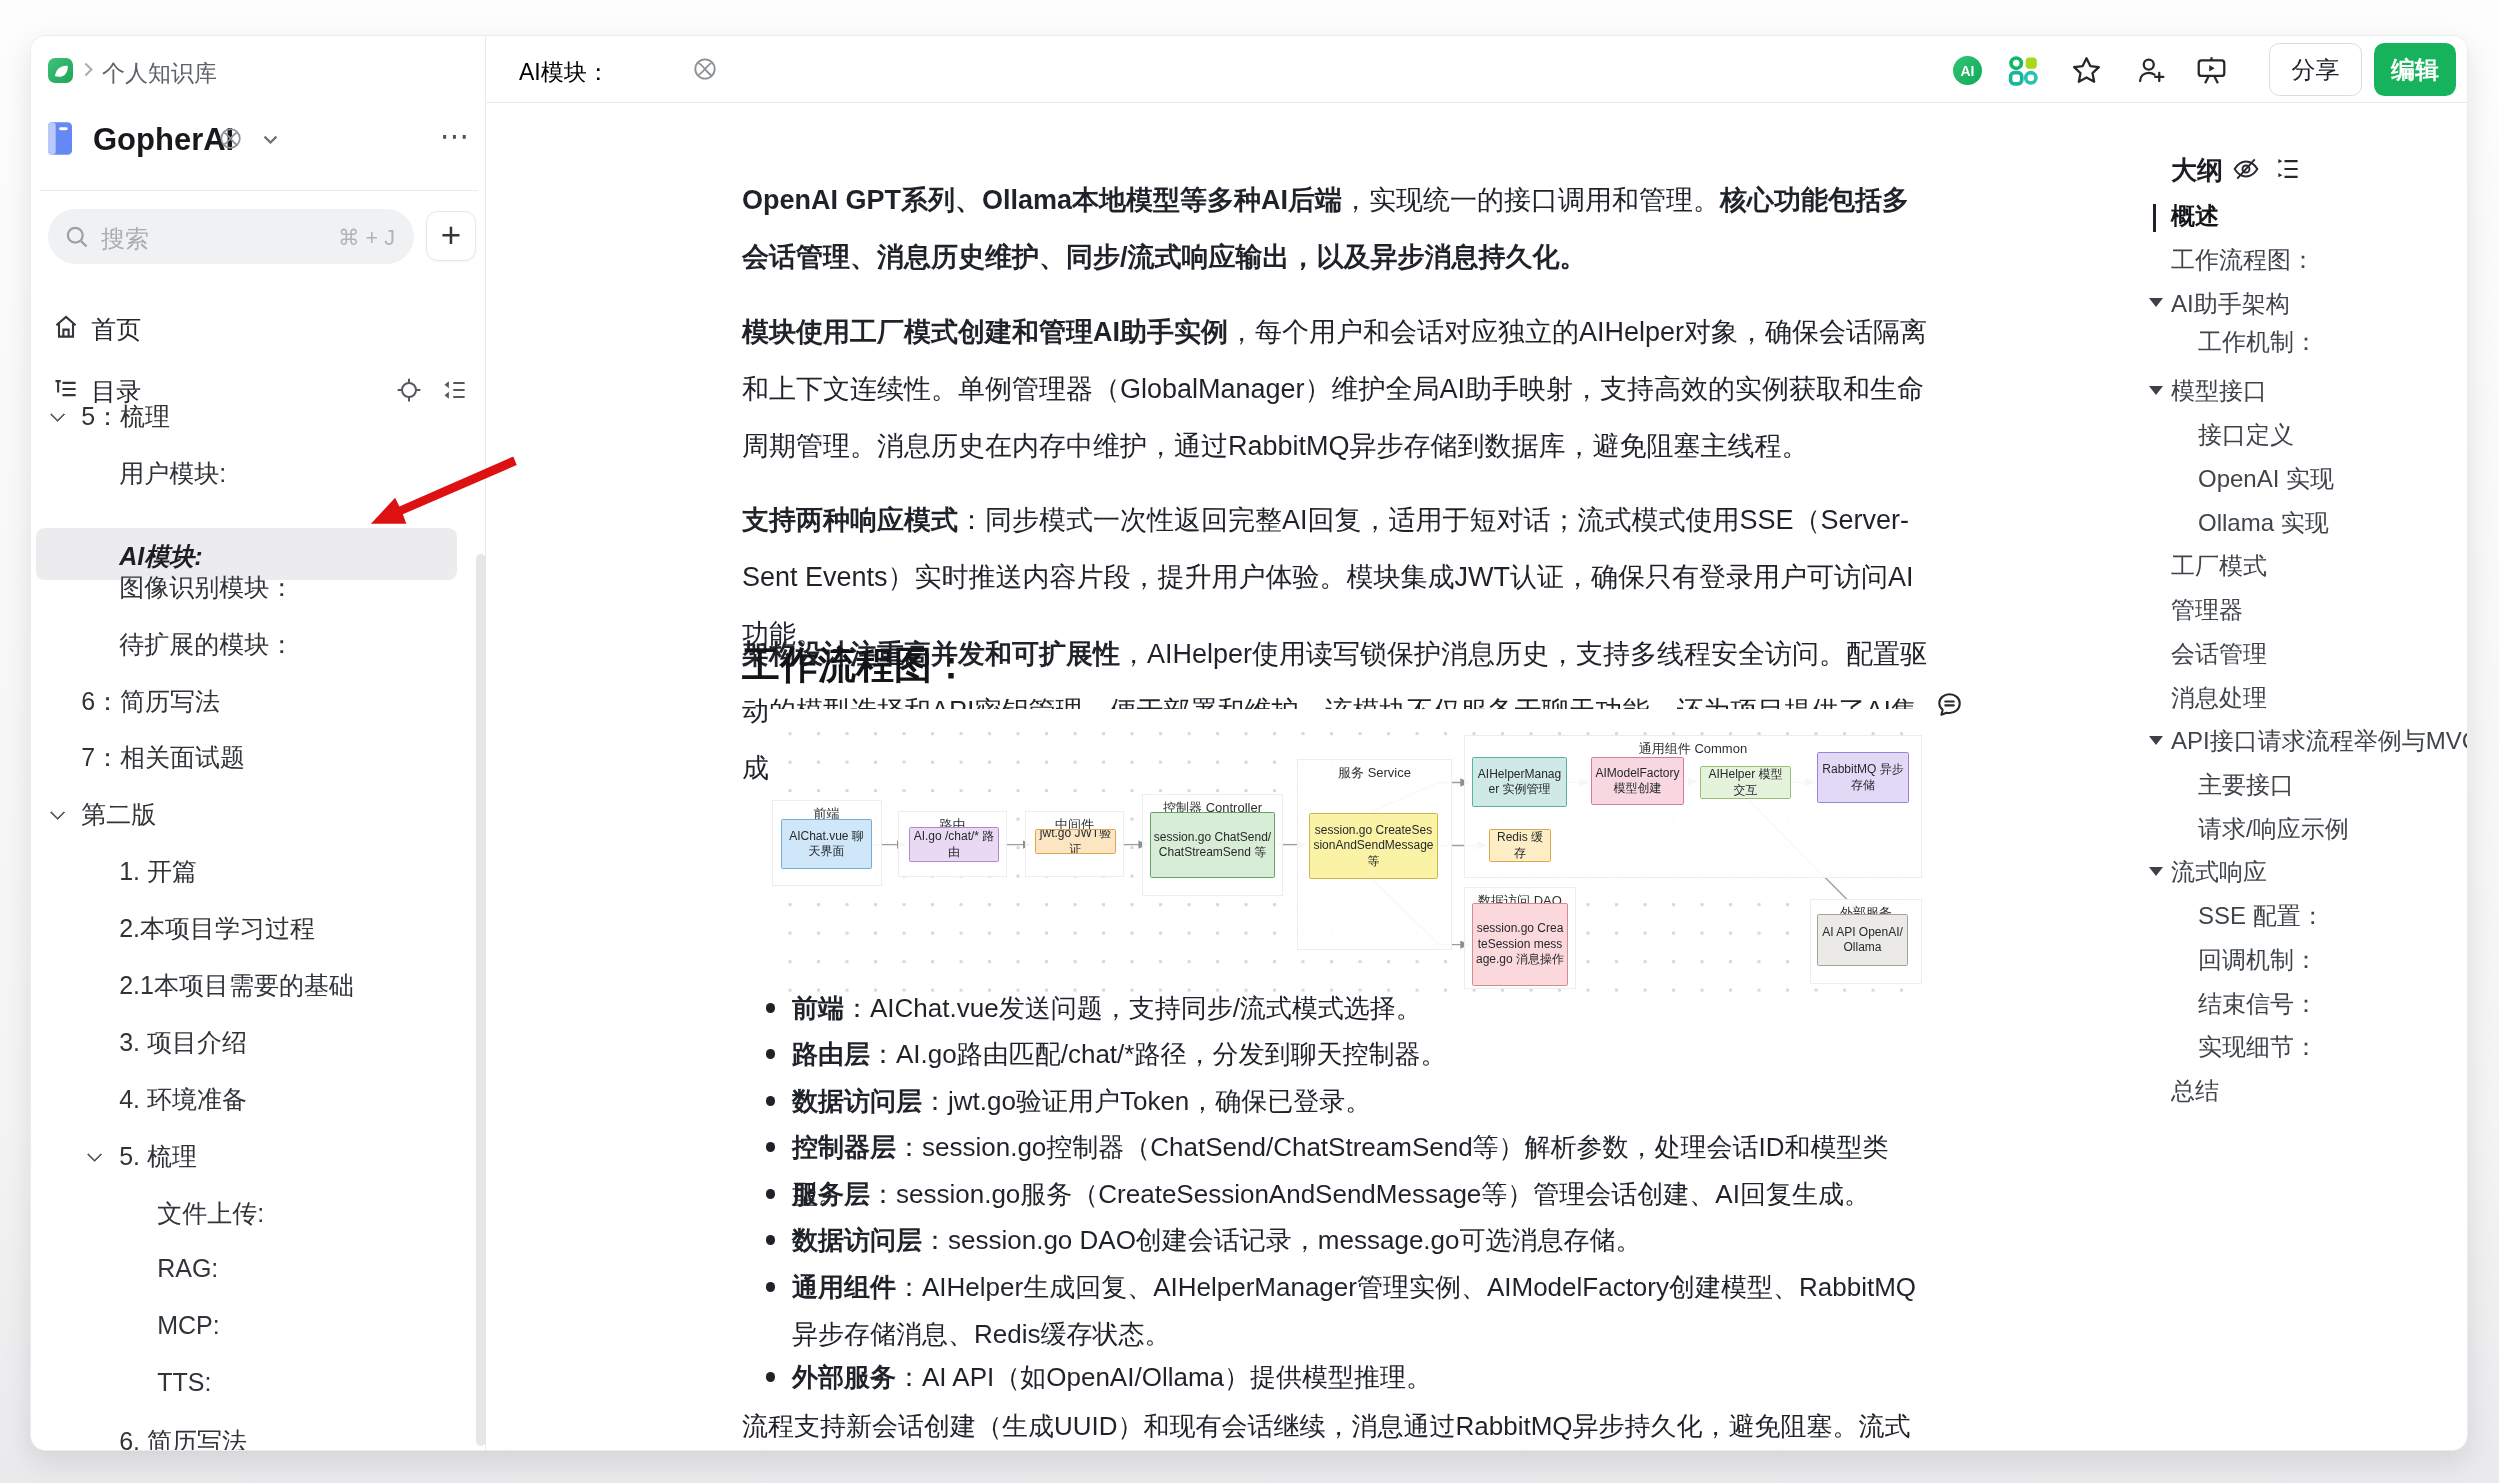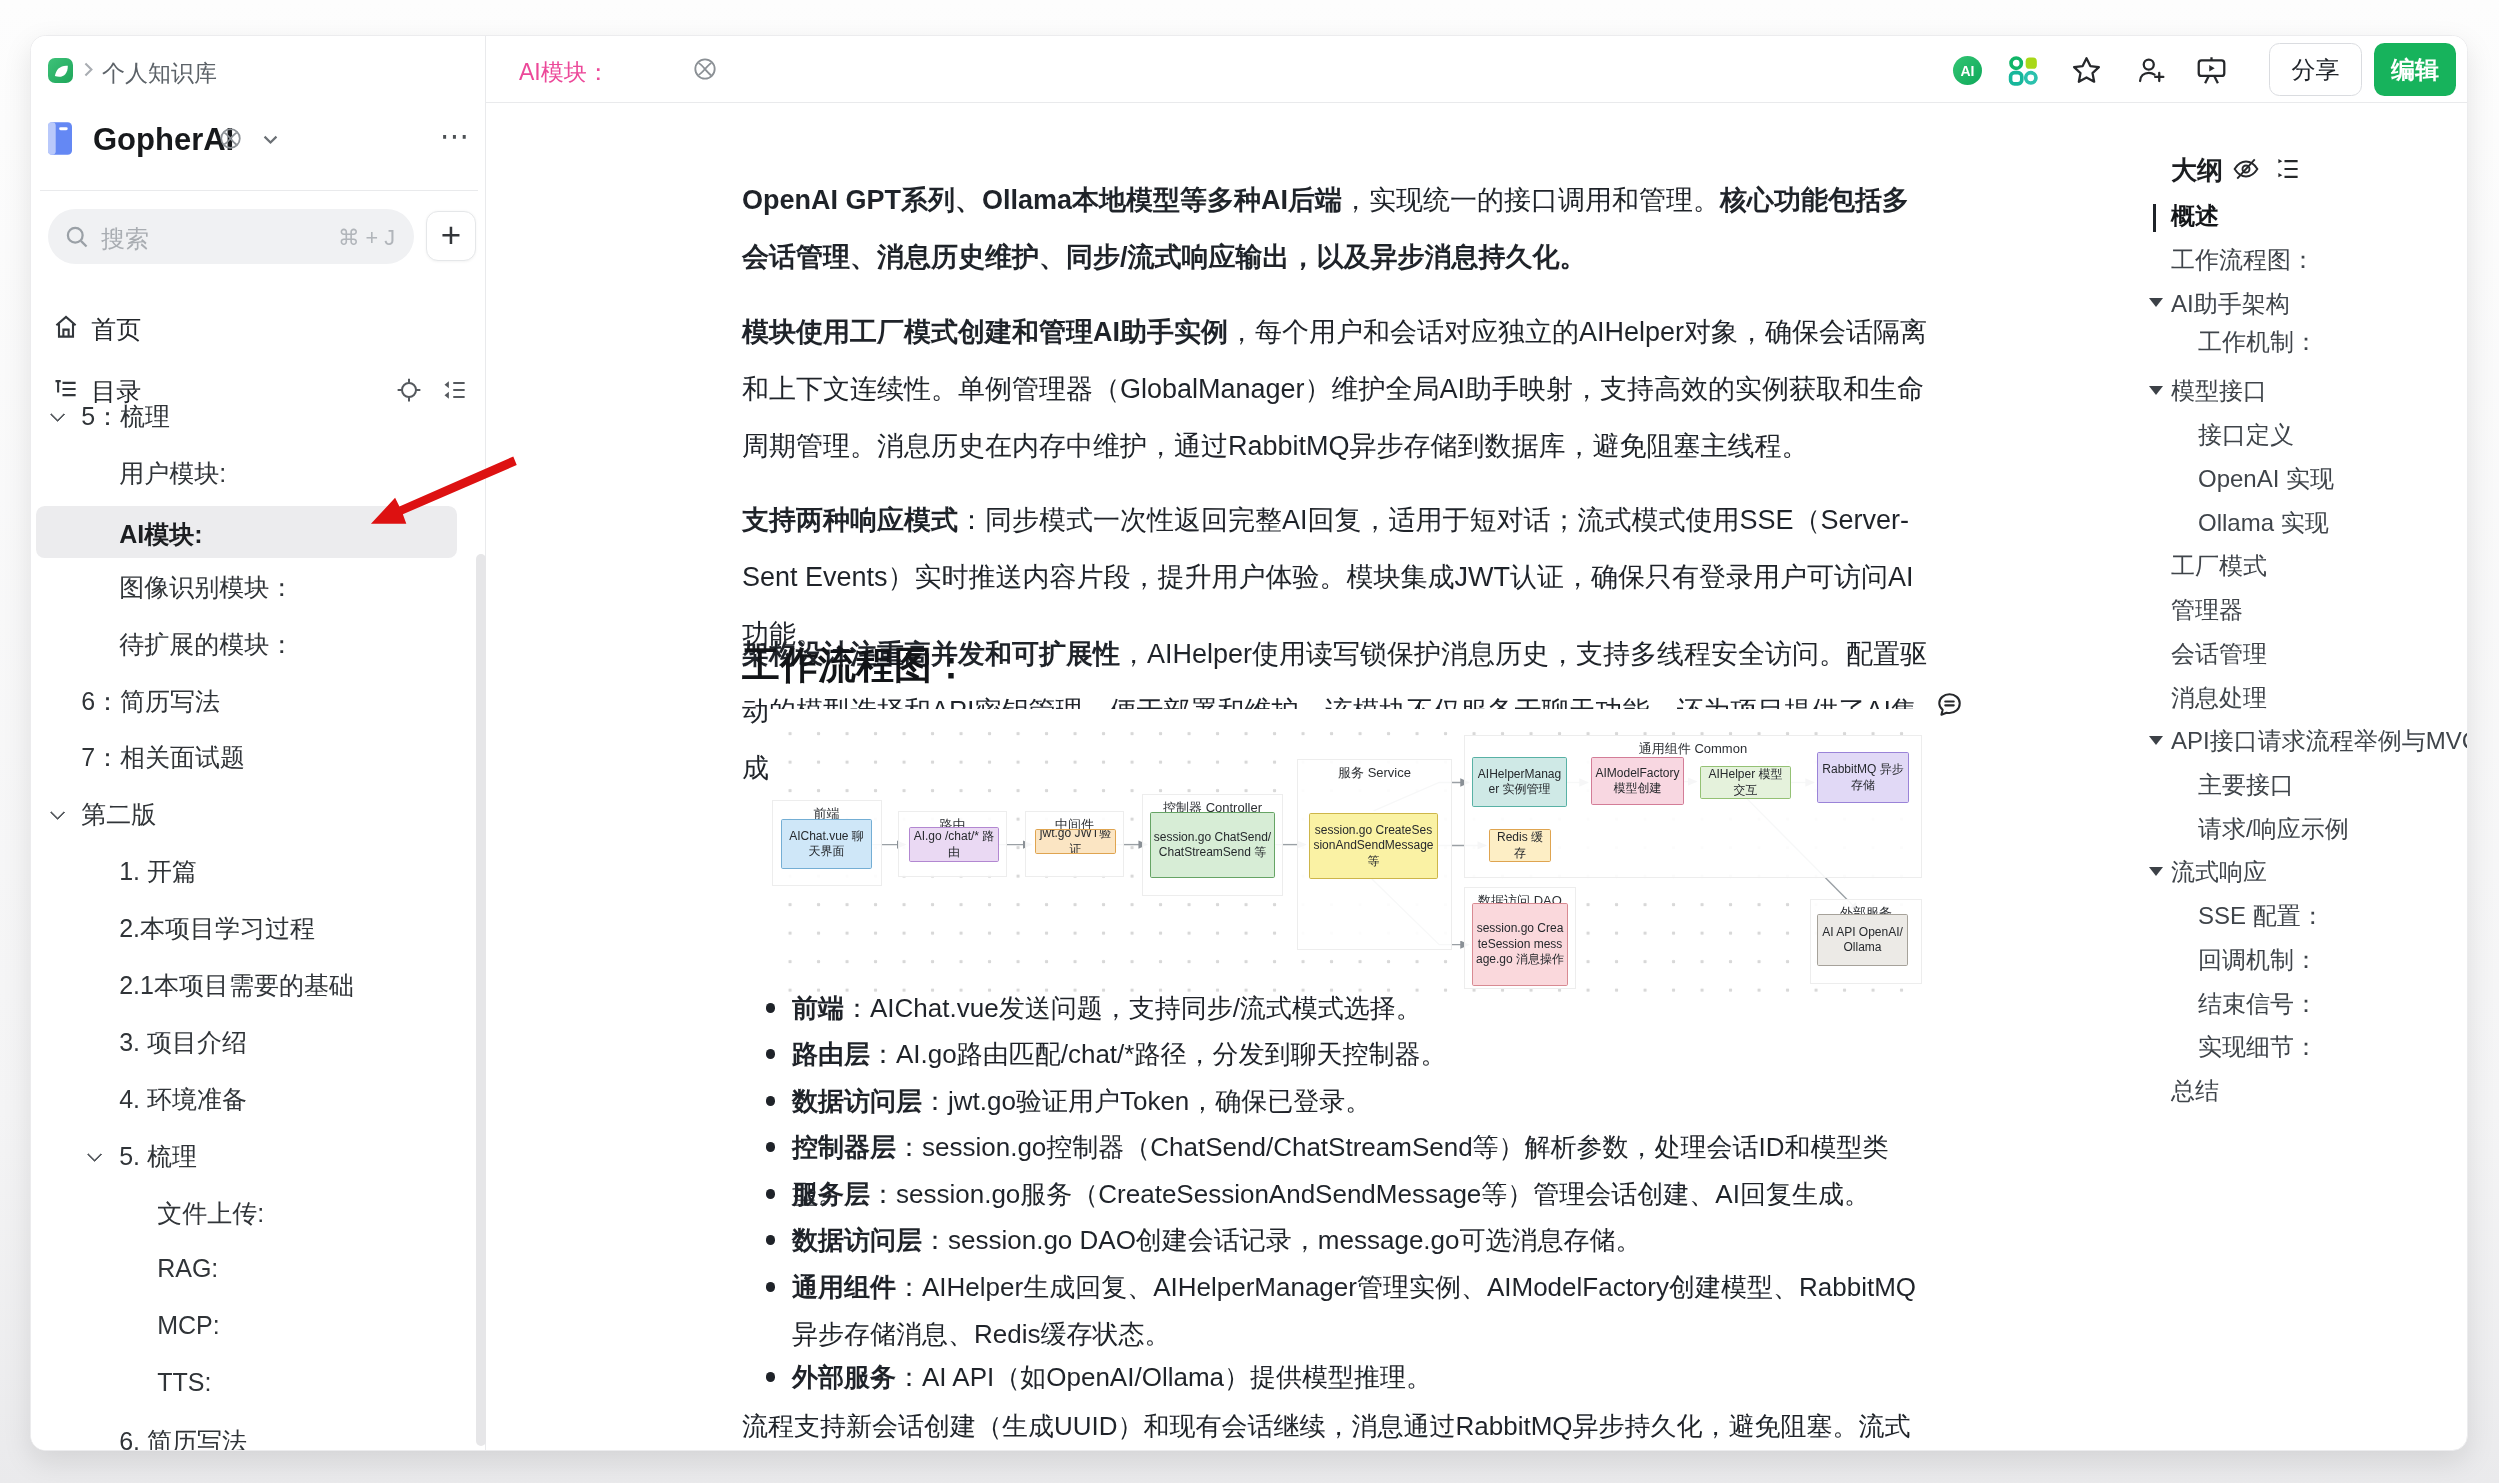--- a/index.html
+++ b/index.html
@@ -34,21 +34,21 @@
   #tree{position:absolute;left:0;top:0;width:455px;height:100%;}
   .trow{position:absolute;left:5.2px;width:421px;height:52px;border-radius:8.6px;}
   .trow.sel{background:#ececee;}
   .trow .tlabel{position:absolute;top:12px;font-size:25px;color:#303438;white-space:nowrap;}
   .trow.sel .tlabel{font-weight:700;color:#1c1e21;}
   .tchev{position:absolute;top:21px;width:11.2px;height:11.2px;border-right:2.2px solid #55595e;border-bottom:2.2px solid #55595e;transform:rotate(45deg);border-radius:0.9px;}
   .sb-scrollbar{position:absolute;left:445px;top:518px;width:9.5px;height:892px;border-radius:5.2px;background:#e6e6e8;}
   
   .main{position:absolute;left:455px;top:0;width:1983px;height:100%;}
   .topbar{position:absolute;left:0;top:0;width:100%;height:67px;border-bottom:0.9px solid #e9eaec;background:#fff;}
-  .doc-title{position:absolute;left:33px;top:21px;font-size:23px;color:#ec4899;}
+  .doc-title{position:absolute;left:33px;top:21px;font-size:23px;color:#000000;}
   .tb-globe{position:absolute;left:207px;top:21px;}
   .ai-badge{position:absolute;left:1467px;top:20px;width:29px;height:29px;border-radius:50%;
     background:linear-gradient(135deg,#33c573,#0fa85a);color:#fff;font-weight:700;font-size:14px;
     display:flex;align-items:center;justify-content:center;}
   .tb-ic{position:absolute;top:19px;}
   .share-btn{position:absolute;left:1783px;top:7px;width:93px;height:53px;border-radius:10.4px;border:0.9px solid #dadce0;
     background:#fff;font-size:24px;color:#1f2329;display:flex;align-items:center;justify-content:center;}
   .edit-btn{position:absolute;left:1888px;top:7px;width:82px;height:53px;border-radius:10.4px;border:none;
     background:#17b35c;font-size:24px;color:#fff;font-weight:600;display:flex;align-items:center;justify-content:center;}
   .doc{position:absolute;left:0;top:67px;width:100%;height:1349px;overflow:hidden;}
@@ -165,21 +165,21 @@
     </div>
 
     <div id="tree">
         <div class="trow" style="top: 352px;">
           <span class="tchev" style="left: 15.5px;"></span>
           <span class="tlabel" style="left: 45px;">5：梳理</span>
         </div>
         <div class="trow" style="top: 409px;">
           <span class="tlabel" style="left: 83px;">用户模块:</span>
         </div>
-        <div class="trow sel" style="top: 470px;">
+        <div class="trow sel" style="top: 492px; font-style: italic;">
           <span class="tlabel" style="left: 83px;">AI模块:</span>
         </div>
         <div class="trow" style="top: 523px;">
           <span class="tlabel" style="left: 83px;">图像识别模块：</span>
         </div>
         <div class="trow" style="top: 580px;">
           <span class="tlabel" style="left: 83px;">待扩展的模块：</span>
         </div>
         <div class="trow" style="top: 637px;">
           <span class="tlabel" style="left: 45px;">6：简历写法</span>

